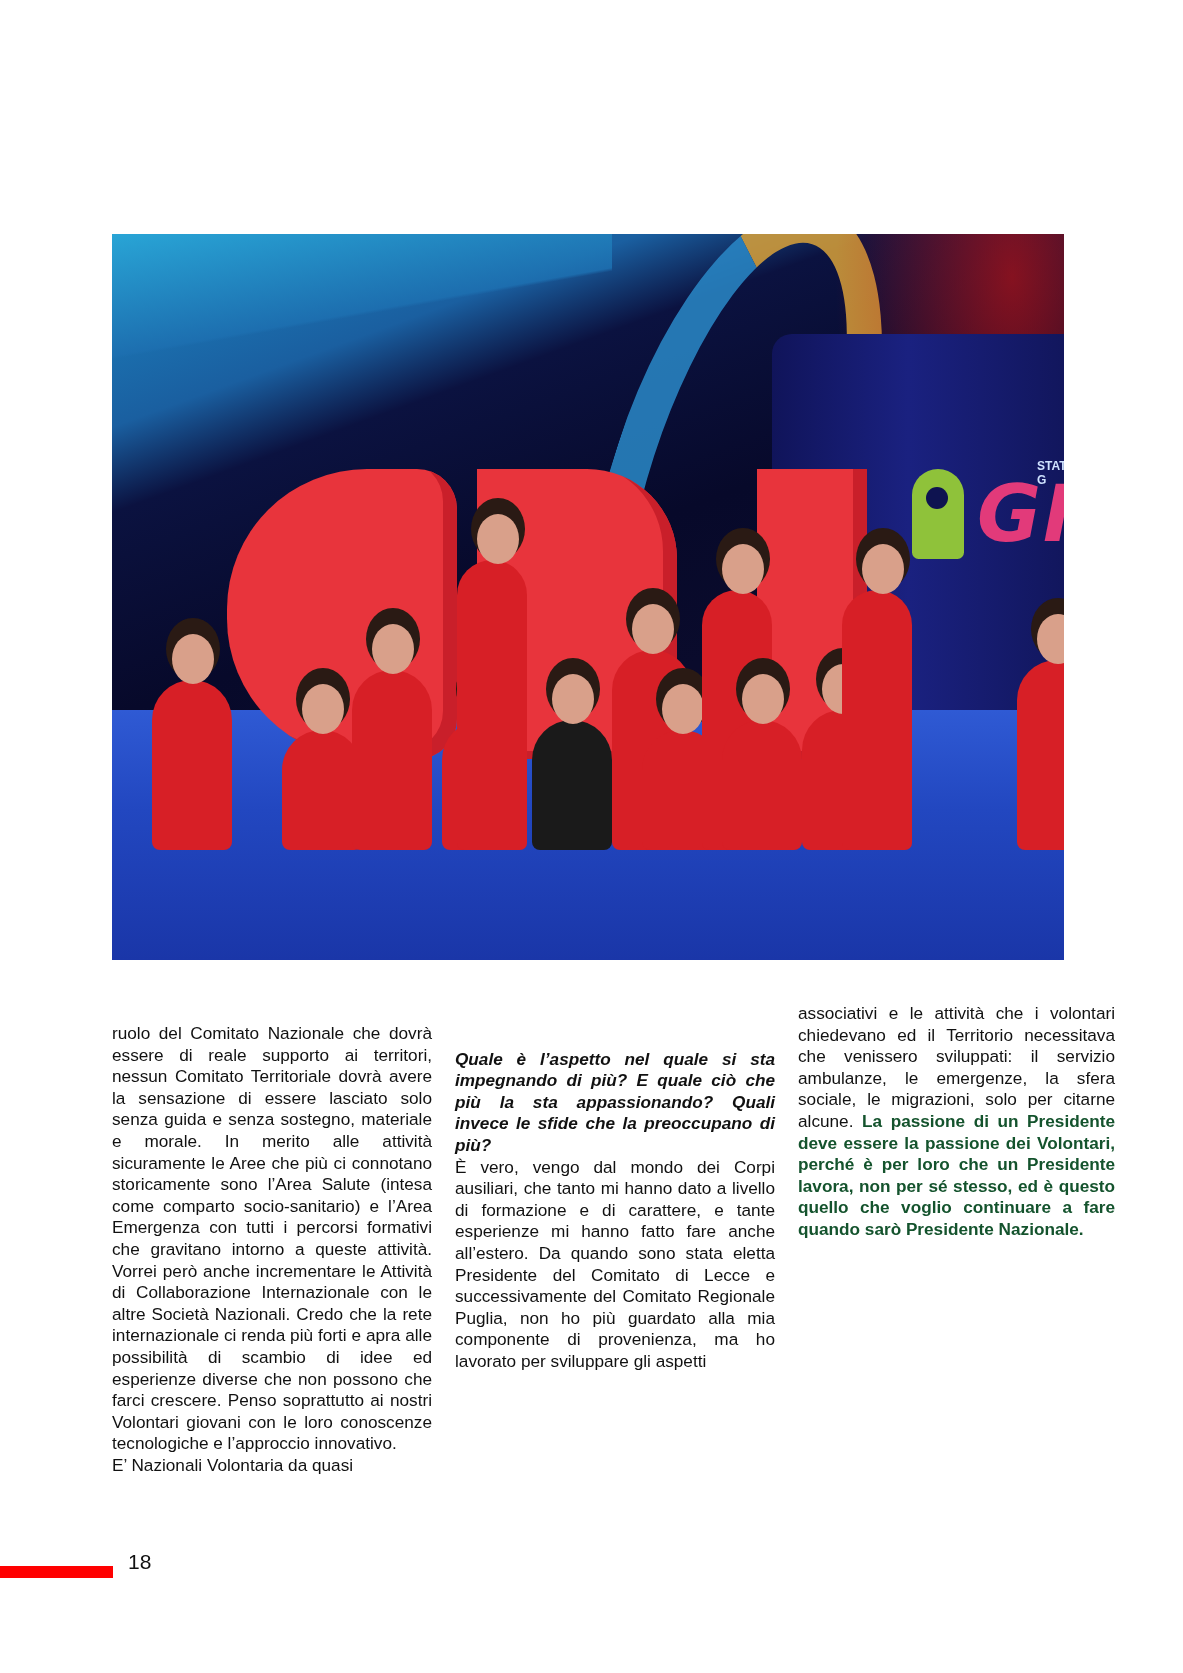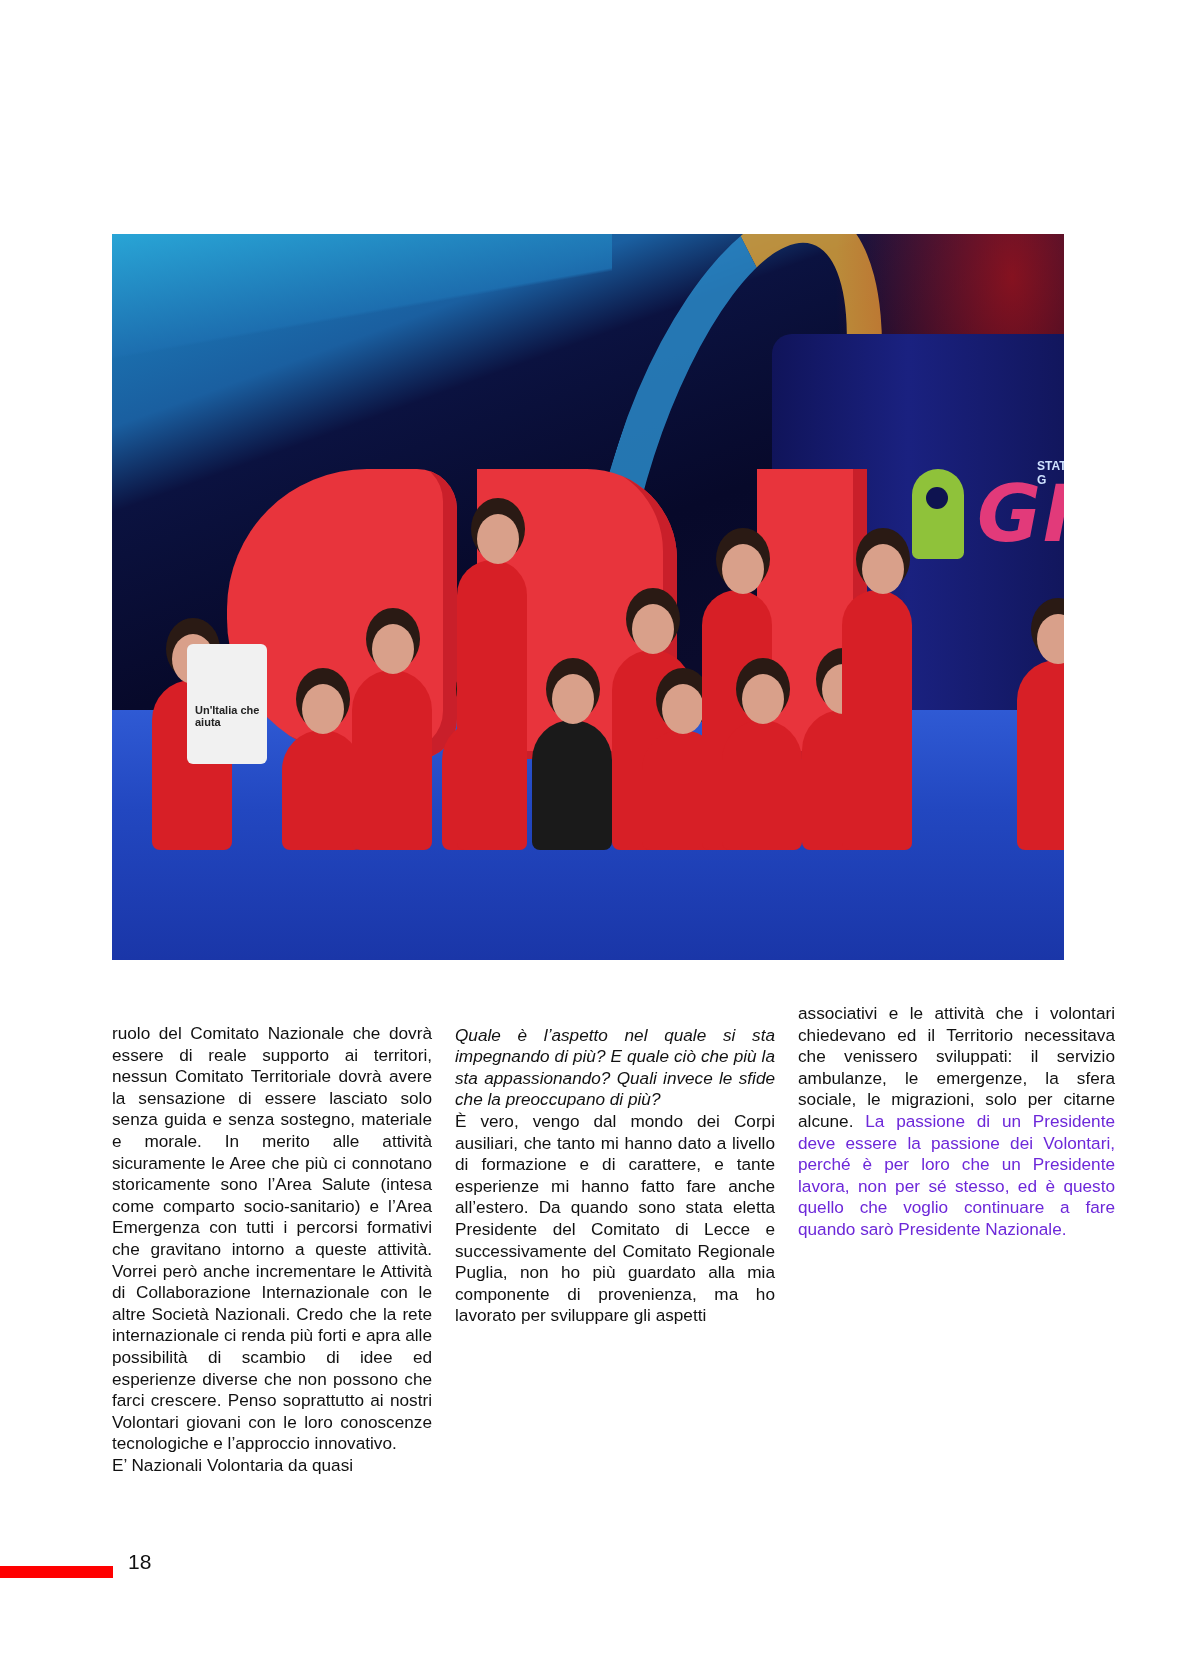--- a/index.html
+++ b/index.html
@@ -47,23 +47,23 @@
      border-radius: 6px; font-size: 11px; font-weight: bold; color: #222; padding: 60px 6px 0 8px; box-sizing: border-box; }
 
   
   .columns { position: absolute; top: 1003px; left: 112px; width: 1003px; height: 480px; }
   .col { position: absolute; top: 0; width: 320px; font-size: 17.2px; line-height: 21.6px;
          text-align: justify; color: #111; }
   .col.c1 { left: 0; margin-top: 20px; }
   .col.c2 { left: 343px; }
   .col.c3 { left: 686px; width: 317px; }
   .col p { margin: 0; }
-  .col .q { font-weight: normal; font-style: italic; }
+  .col .q { font-weight: bold; font-style: italic; margin-top: 24px; }
   .col .gap { height: 21.6px; }
-  .col .red { color: #6d28d9; font-weight: normal; }
+  .col .red { color: #14532d; font-weight: bold; }
 
   
   .footer-bar { position: absolute; left: 0; top: 1566px; width: 113px; height: 12px; background: #ff0000; }
   .page-number { position: absolute; left: 128px; top: 1550px; font-size: 21px; color: #111; }
 </style>
 </head>
 <body>
 
 <div class="photo">
   <div class="sky"></div>
@@ -88,21 +88,20 @@
     <div class="person" style="left:345px;height:290px;width:70px;"></div>
     <div class="person" style="left:420px;height:130px;background:#1a1a1a;"></div>
     <div class="person" style="left:500px;height:200px;"></div>
     <div class="person" style="left:530px;height:120px;"></div>
     <div class="person" style="left:590px;height:260px;width:70px;"></div>
     <div class="person" style="left:610px;height:130px;"></div>
     <div class="person" style="left:690px;height:140px;"></div>
     <div class="person" style="left:730px;height:260px;width:70px;"></div>
     <div class="person" style="left:905px;height:190px;"></div>
   </div>
-  <div class="bag">Un'Italia che aiuta</div>
 </div>
 
 <div class="columns">
   <div class="col c1">
     <p>ruolo del Comitato Nazionale che dovrà essere di reale supporto ai territori, nessun Comitato Territoriale dovrà avere la sensazione di essere lasciato solo senza guida e senza sostegno, materiale e morale. In merito alle attività sicuramente le Aree che più ci connotano storicamente sono l’Area Salute (intesa come comparto socio-sanitario) e l’Area Emergenza con tutti i percorsi formativi che gravitano intorno a queste attività. Vorrei però anche incrementare le Attività di Collaborazione Internazionale con le altre Società Nazionali. Credo che la rete internazionale ci renda più forti e apra alle possibilità di scambio di idee ed esperienze diverse che non possono che farci crescere. Penso soprattutto ai nostri Volontari giovani con le loro conoscenze tecnologiche e l’approccio innovativo.</p>
     <p>E’ Nazionali Volontaria da quasi</p>
   </div>
 
   <div class="col c2">
     <div class="gap"></div>

